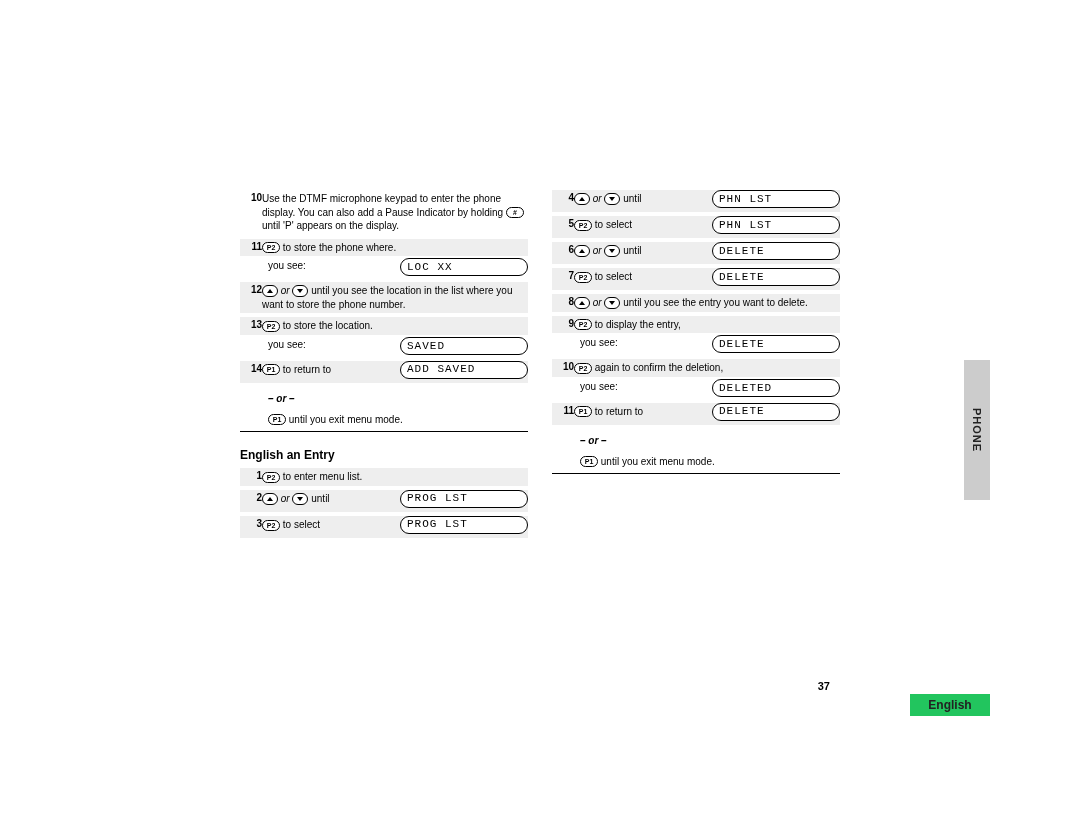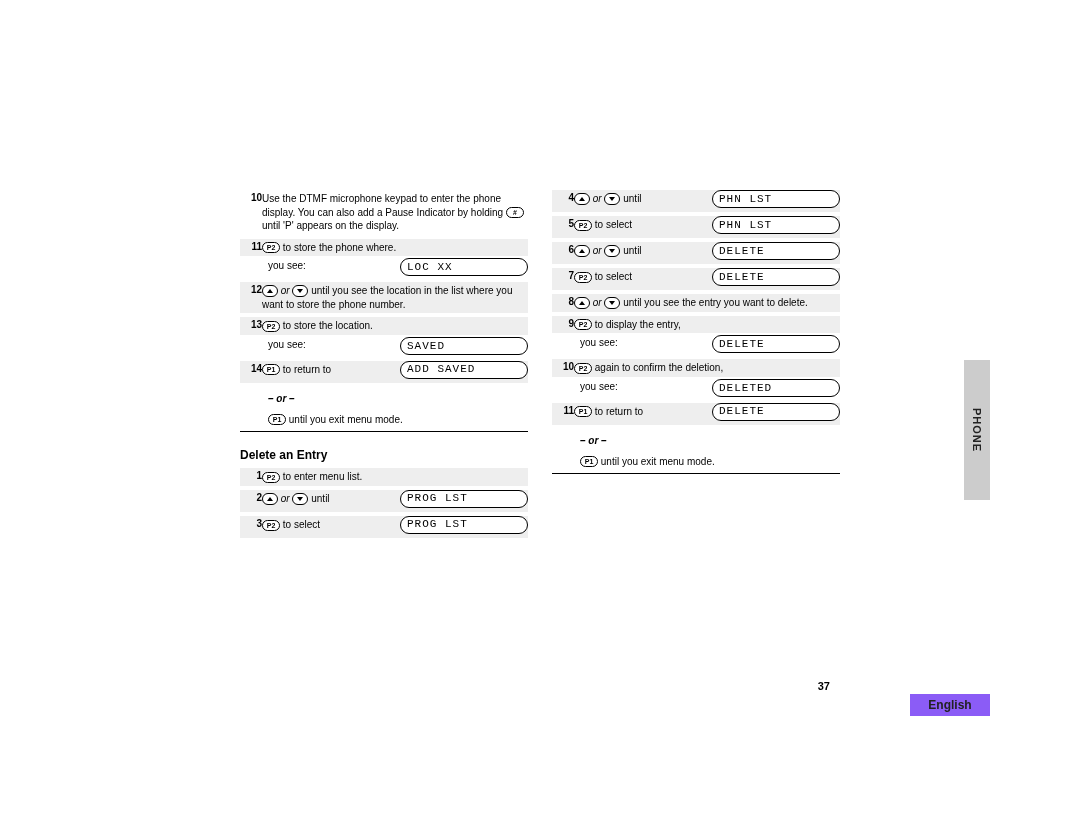--- a/index.html
+++ b/index.html
@@ -153,21 +153,21 @@
     letter-spacing: 1px;
     color: #222;
     font-family: Arial, sans-serif;
   }
   .footer-lang {
     position: absolute;
     right: 90px;
     top: 694px;
     width: 80px;
     height: 22px;
-    background: #8b5cf6;
+    background: #22c55e;
     color: #222;
     font-weight: bold;
     font-size: 12px;
     display: flex;
     align-items: center;
     justify-content: center;
   }
   .page-num {
     position: absolute;
     right: 250px;
@@ -243,21 +243,21 @@
 
     <div class="or-line">– or –</div>
 
     <div class="indent-line">
       <span class="btn-oval">P1</span>
       <span> until you exit menu mode.</span>
     </div>
 
     <hr class="hr">
 
-    <h3>Delete an Entry</h3>
+    <h3>English an Entry</h3>
 
     <div class="step shaded">
       <div class="num">1</div>
       <div class="body">
         <span class="btn-oval">P2</span>
         <span> to enter menu list.</span>
       </div>
     </div>
 
     <div class="step shaded" style="min-height:18px;">

